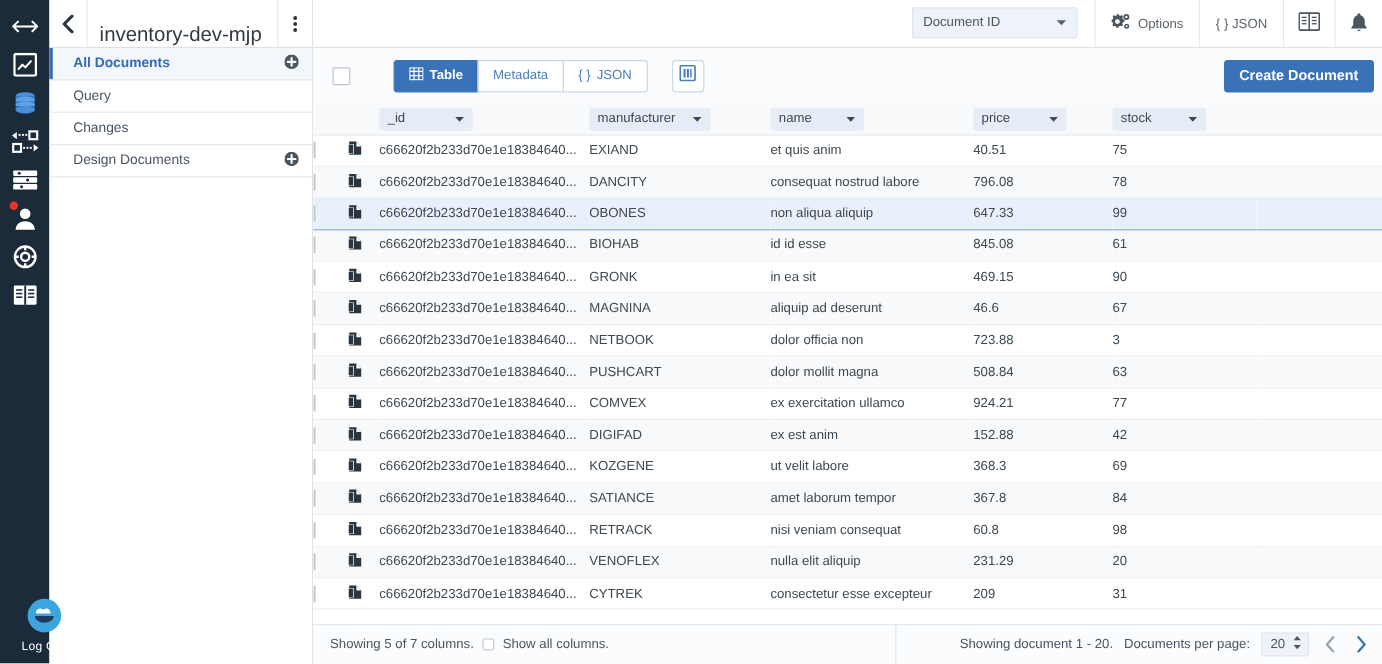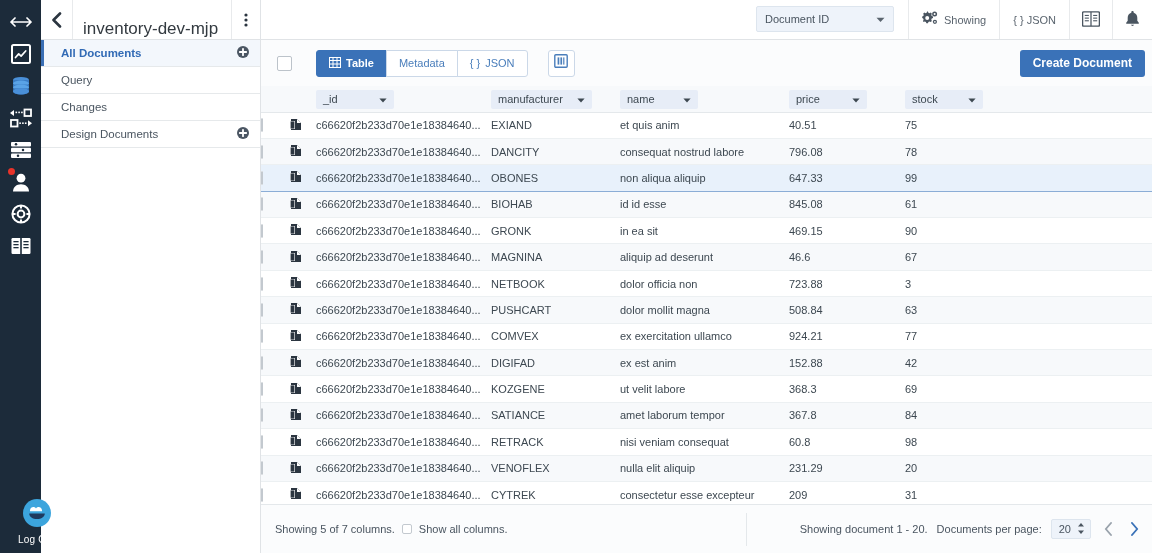--- a/index.html
+++ b/index.html
@@ -119,21 +119,21 @@
   .sel-all-box {
     width: 15px; height: 15px; border: 1px solid #bcc3ca; border-radius: 2px;
     background: #fff; margin-right: 24px; cursor: pointer;
   }
   .btn-group { display: flex; }
   .bg-btn {
     height: 27px; padding: 0 12px; display: flex; align-items: center; gap: 5px;
     border: 1px solid #cbd8e8; background: #ffffff; color: #4a7ebb;
     font-size: 11px; cursor: pointer; margin-left: -1px;
   }
-  .bg-btn:first-child { margin-left: 0; border-radius: 3px 0 0 3px; }
+  .bg-btn:first-child { margin-left: 12px; border-radius: 3px 0 0 3px; }
   .bg-btn:last-child { border-radius: 0 3px 3px 0; }
   .bg-btn.active { background: #3a72b8; border-color: #3a72b8; color: #fff; font-weight: bold; }
   .icon-btn {
     height: 27px; width: 27px; margin-left: 20px;
     border: 1px solid #cbd8e8; border-radius: 3px; background: #fff;
     display: flex; align-items: center; justify-content: center; cursor: pointer;
   }
   .create-btn {
     margin-left: auto; margin-right: 7px;
     height: 27px; padding: 0 13px; background: #3a72b8; color: #fff;
@@ -152,21 +152,21 @@
   .hcell {
     display: inline-flex; align-items: center; justify-content: space-between;
     background: #e7edf7; border-radius: 2px;
     height: 19px; padding: 0 7px; font-size: 11px; color: #3d4851;
     cursor: pointer; min-width: 78px;
   }
   .hcell .caret { margin-left: 14px; }
   th.c-chk { width: 29px; }
   th.c-ico { width: 26px; }
   th.c-id  { width: 175px; }
-  th.c-man { width: 129px; }
+  th.c-man { width: 151px; }
   th.c-nam { width: 169px; }
   th.c-pri { width: 116px; }
   th.c-sto { width: 120px; }
   th.c-end { width: auto; }
 
   table.grid tbody tr { height: 26.4px; border-bottom: 1px solid #ecf0f2; }
   table.grid tbody tr.odd { background: #ffffff; }
   table.grid tbody tr.even { background: #f7f9fb; }
   table.grid tbody tr.sel {
     background: #e8f1fb;
@@ -179,21 +179,21 @@
   td.c-chk { padding-left: 16px; }
   .row-chk {
     width: 12px; height: 12px; border: 1px solid #c3c9cf; border-radius: 2px;
     background: #fff; cursor: pointer;
   }
   .doc-ico { display: block; cursor: pointer; }
   .id-text { color: #3d4851; overflow: hidden; text-overflow: ellipsis; display: block; padding-right:8px;}
 
   
   .footer {
-    height: 49px; background: #fbfcfd;
+    height: 33px; background: #fbfcfd;
     border-top: 1px solid #e4e8eb;
     display: flex; align-items: center;
     font-size: 11px; color: #4a5560;
   }
   .f-left { display: flex; align-items: center; gap: 7px; padding-left: 14px; }
   .f-div { width: 1px; height: 33px; background: #e4e8eb; margin-left: 238px; }
   .f-right { margin-left: auto; display: flex; align-items: center; gap: 9px; padding-right: 9px; }
   .mini-chk {
     width: 10px; height: 10px; border: 1px solid #c3c9cf; border-radius: 2px; background:#fff;
     cursor: pointer; display:inline-block;
@@ -366,21 +366,21 @@
         <span>
           <svg width="17" height="15" viewBox="0 0 17 15">
             <path d="M6.2 0.6l.5 1.6a4.6 4.6 0 011.5.6l1.5-.8 1.4 1.4-.8 1.5c.27.46.47.97.6 1.5l1.6.5v2l-1.6.5a4.6 4.6 0 01-.6 1.5l.8 1.5-1.4 1.4-1.5-.8a4.6 4.6 0 01-1.5.6l-.5 1.6h-2l-.5-1.6a4.6 4.6 0 01-1.5-.6l-1.5.8L0 12.4l.8-1.5a4.6 4.6 0 01-.6-1.5L-1 8.9v-2l1.4-.5c.13-.53.33-1.04.6-1.5L0.2 3.4 1.6 2l1.5.8c.46-.27.97-.47 1.5-.6l.5-1.6z" fill="#4a5560" transform="translate(1,0) scale(0.8)"></path>
             <circle cx="5.2" cy="7" r="2" fill="#ffffff"></circle>
             <circle cx="12.6" cy="3.1" r="2.5" fill="#4a5560"></circle>
               <circle cx="12.6" cy="3.1" r="1" fill="#ffffff"></circle>
             <circle cx="12.9" cy="10.8" r="2.1" fill="#4a5560"></circle>
               <circle cx="12.9" cy="10.8" r="0.85" fill="#ffffff"></circle>
           </svg>
         </span>
-        <span>Showing</span>
+        <span>Options</span>
       </div>
 
       <div class="top-btn">
         <span>{ } JSON</span>
       </div>
 
       <div class="top-btn icon-only">
         <span>
           <svg width="18" height="16" viewBox="0 0 20 18">
             <rect x="0.5" y="1" width="19" height="16" rx="1.2" fill="none" stroke="#4a5560" stroke-width="1.6"></rect>

